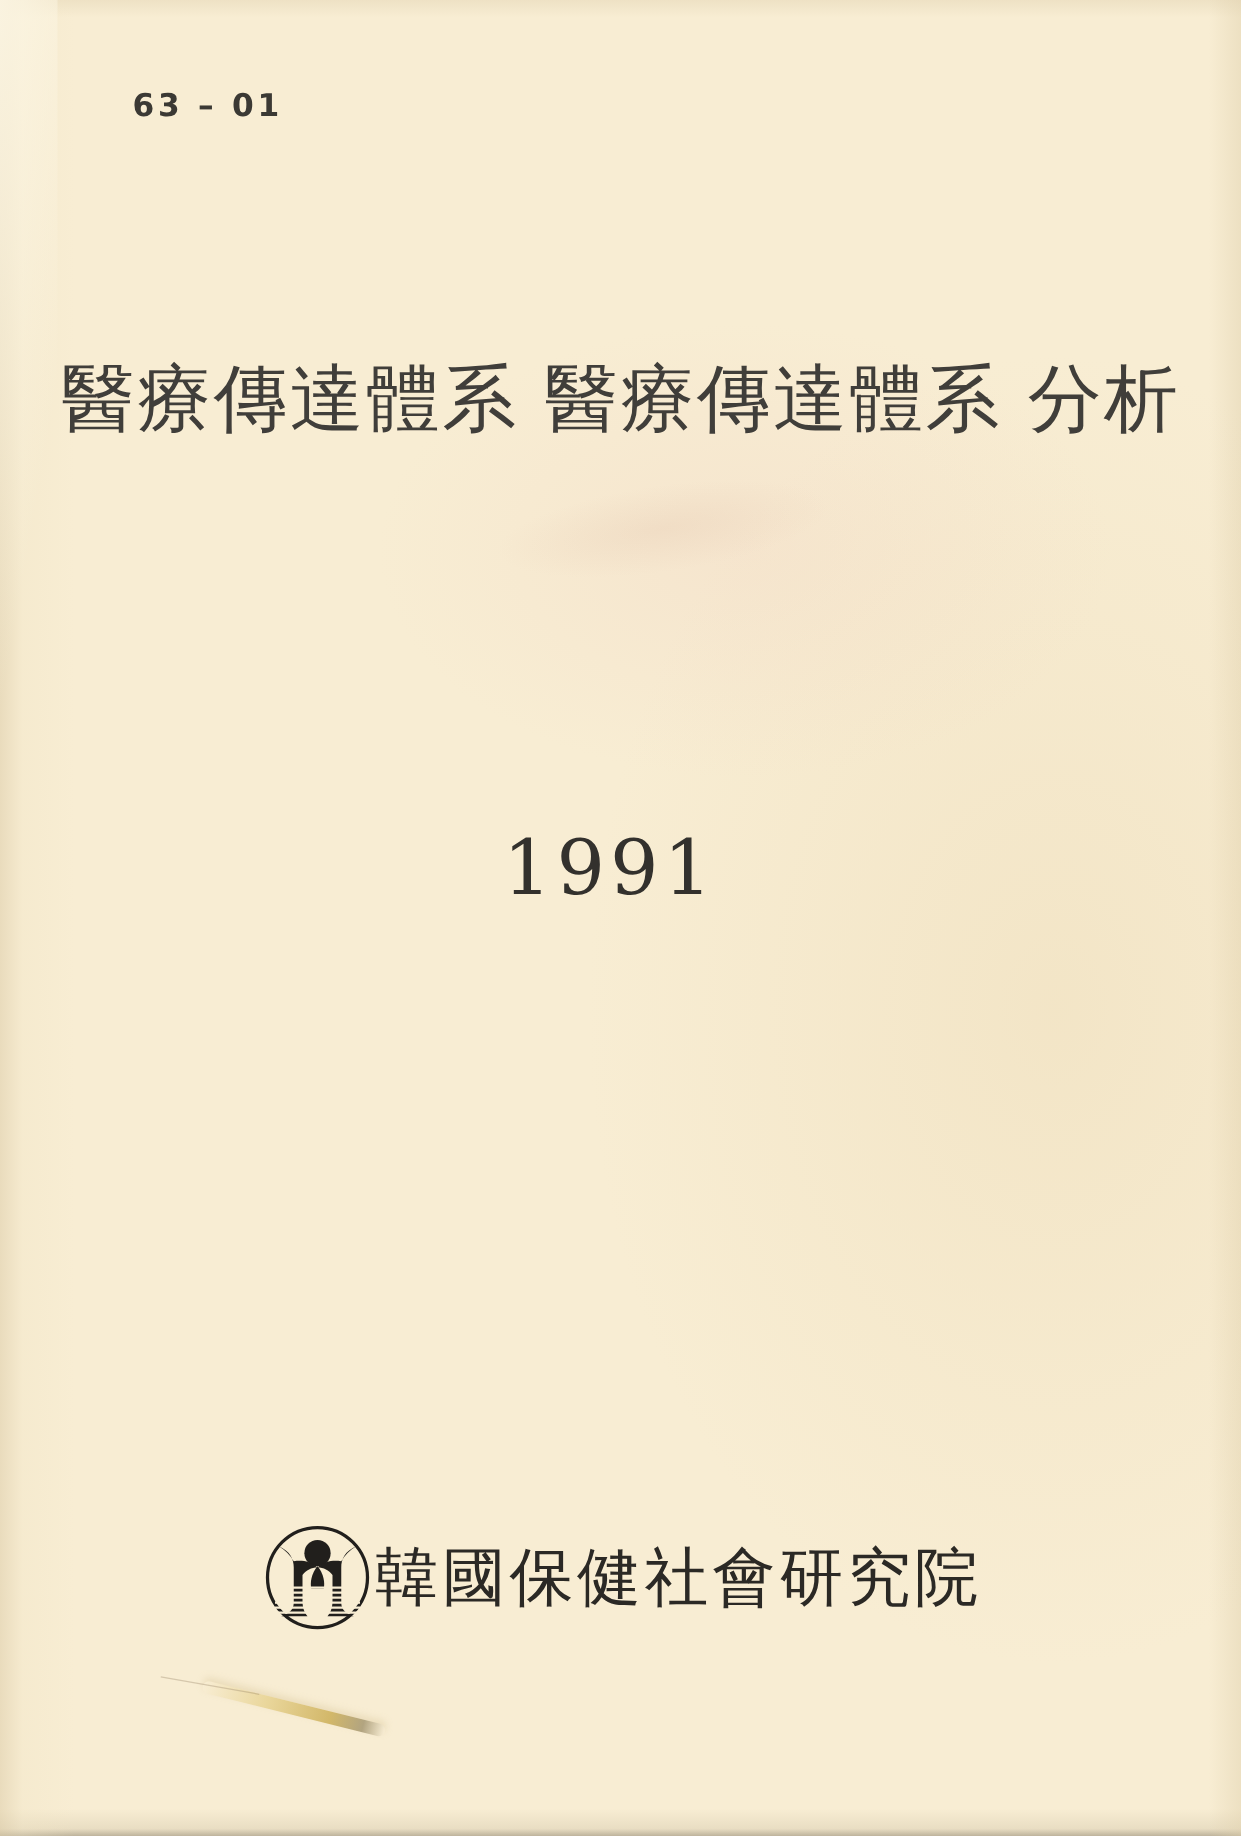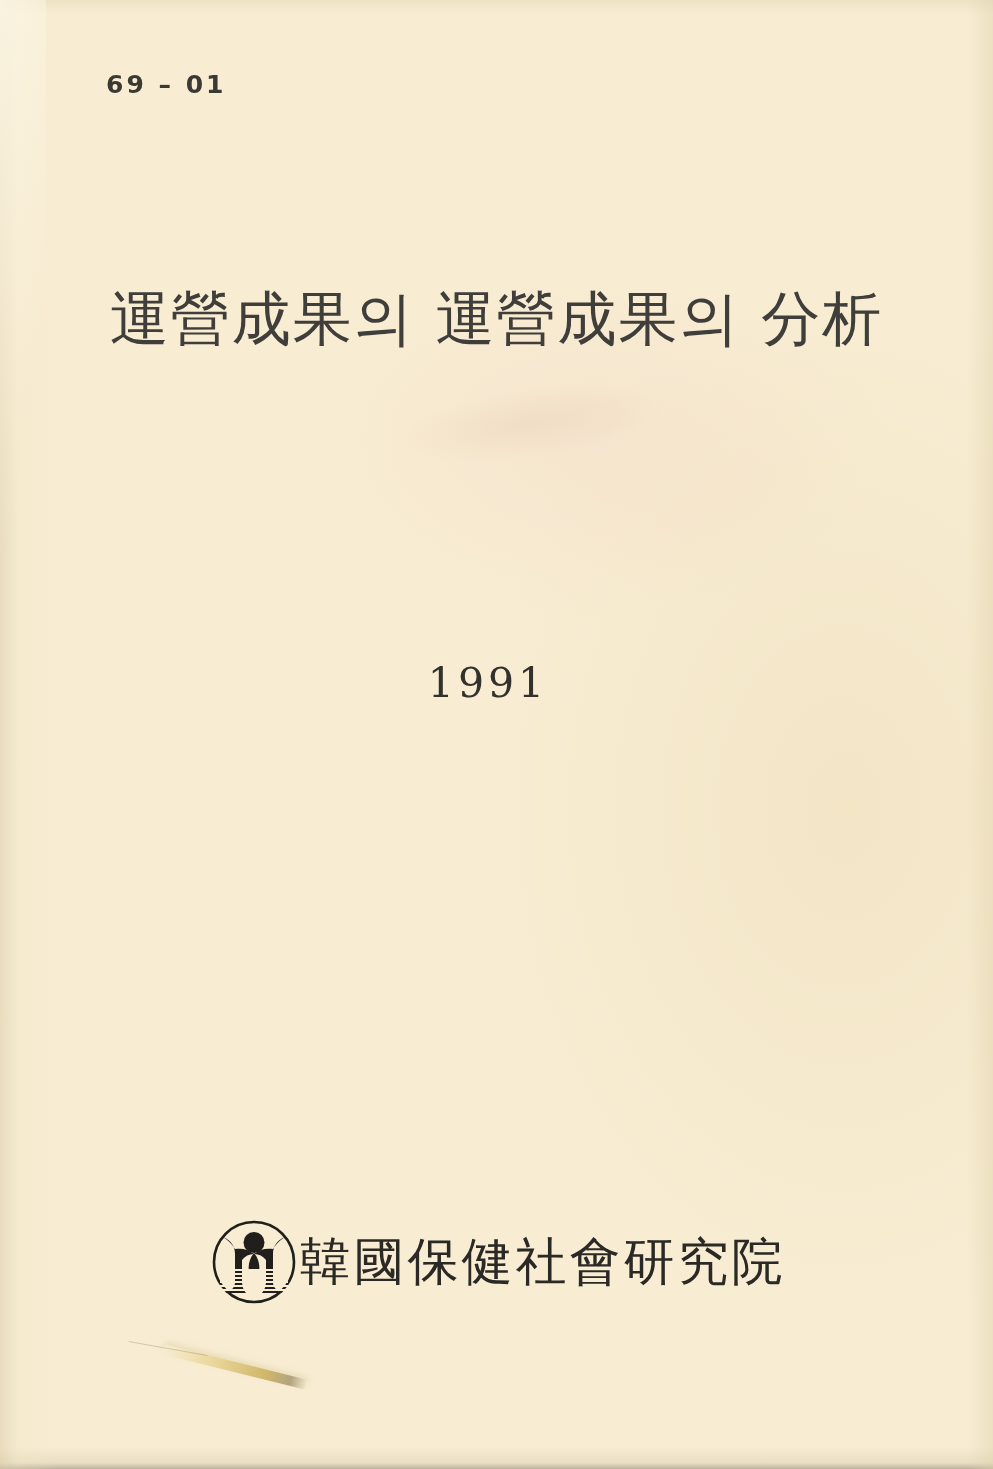--- a/index.html
+++ b/index.html
@@ -96,21 +96,21 @@
     margin: 0;
     white-space: nowrap;
   }
 
   .cover-year {
     position: absolute;
     left: 0;
     right: 17px;
     top: 659px;
     text-align: center;
-    font-size: 41px;
+    font-size: 61px;
     letter-spacing: 4px;
     color: #33312d;
   }
 
   .publisher-row {
     position: absolute;
     left: 0;
     right: 0;
     top: 1216px;
     display: flex;
@@ -131,23 +131,23 @@
 </style>
 </head>
 <body>
 
 <div class="scan-page">
 
   <div class="paper-shading"></div>
   <div class="crease-left"></div>
   <div class="smudge-title-under"></div>
 
-  <div class="report-number">69 – 01</div>
+  <div class="report-number">63 – 01</div>
 
-  <h1 class="cover-title">運營成果의 運營成果의 分析</h1>
+  <h1 class="cover-title">醫療傳達體系 醫療傳達體系 分析</h1>
 
   <div class="cover-year">1991</div>
 
   <div class="publisher-row">
     <span class="publisher-logo">
       <svg viewBox="-46 -46 92 92" width="92" height="92" aria-hidden="true">
 
         <circle cx="0" cy="0" r="40" fill="none" stroke="#211f1c" stroke-width="2.6"></circle>
 
         <circle cx="0" cy="-19.5" r="10.5" fill="#211f1c"></circle>

